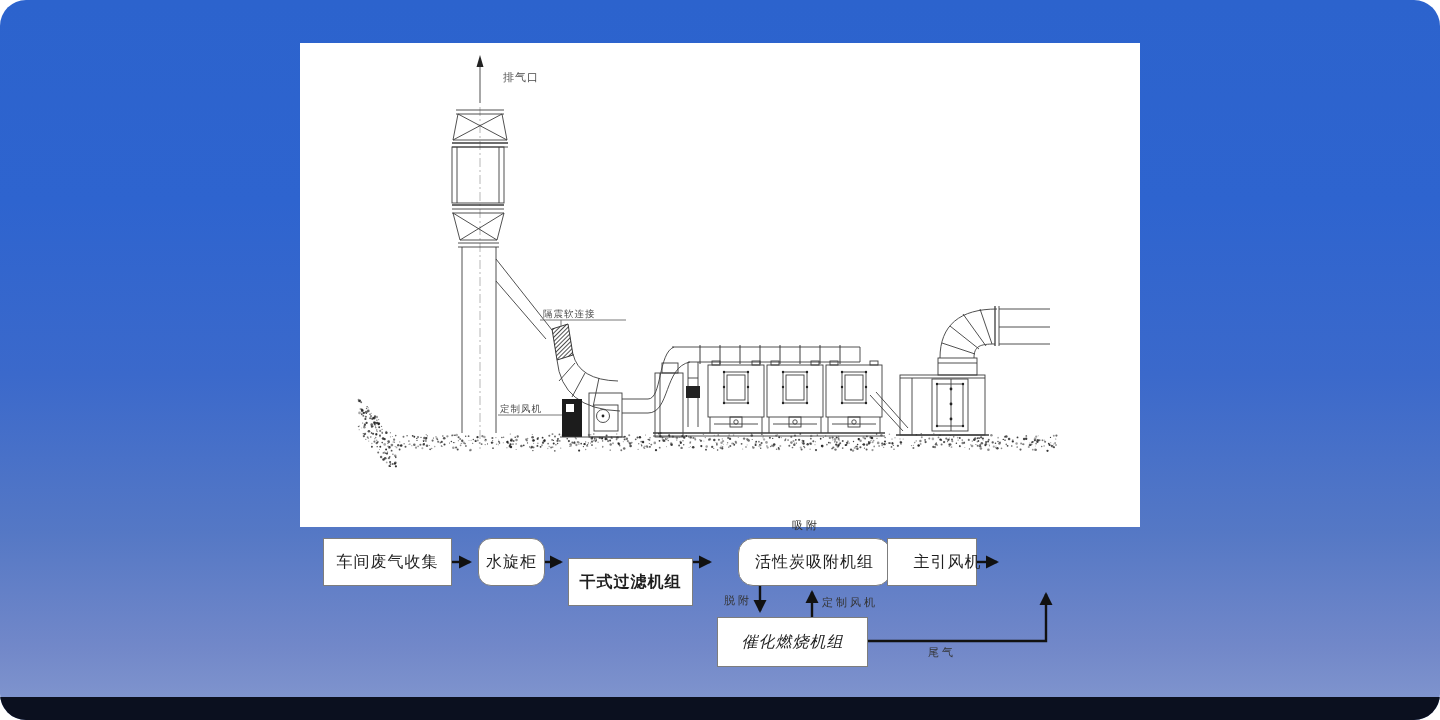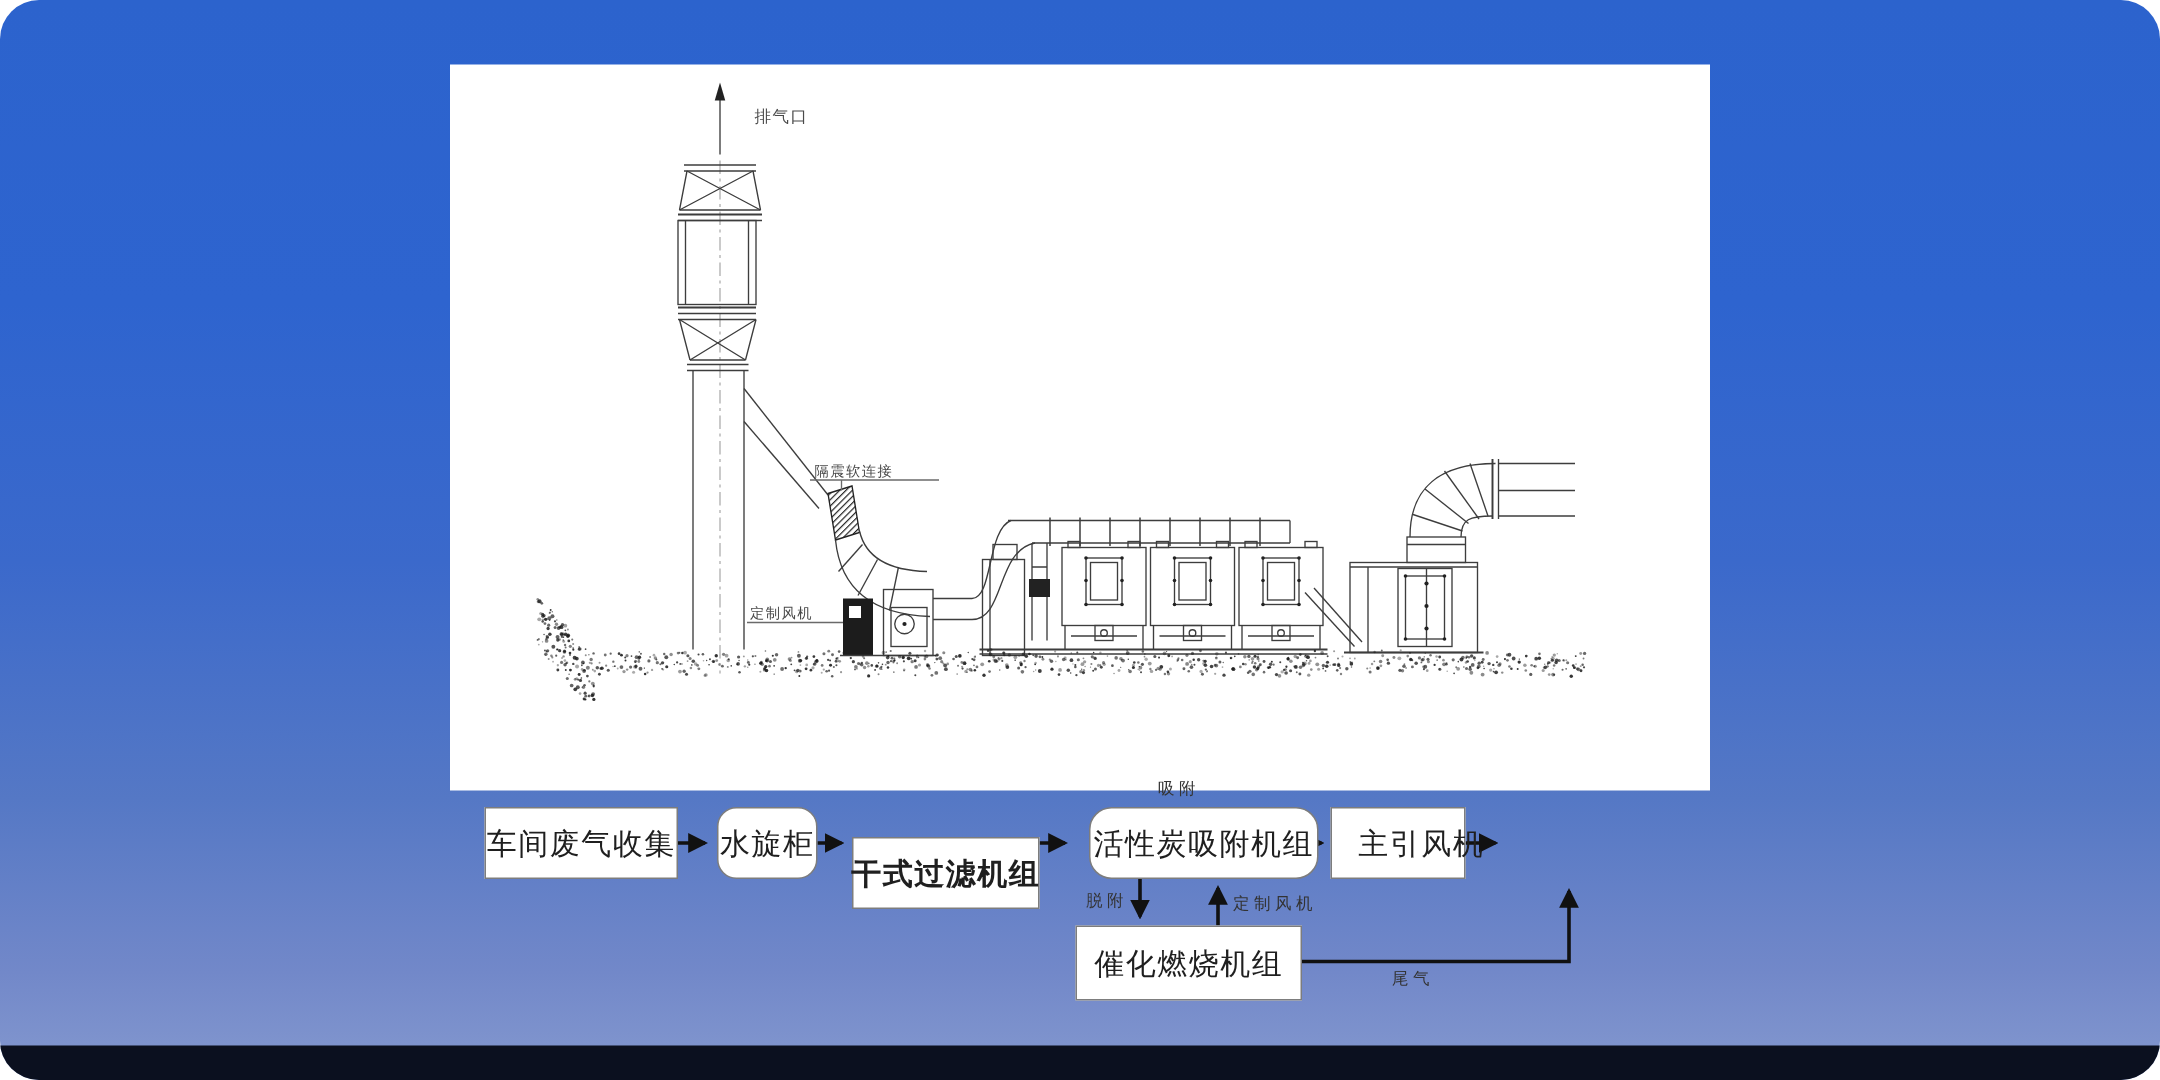--- a/index.html
+++ b/index.html
@@ -12,35 +12,35 @@
     position:absolute;left:0;bottom:0;width:100%;height:23px;background:#0b101f;
   }
   .panel{
     position:absolute;left:300px;top:43px;width:840px;height:484px;background:#ffffff;
   }
   .diagram-svg{position:absolute;left:0;top:0;}
   .flow-layer{position:absolute;left:0;top:0;width:840px;height:632px;}
   .fbox{
     position:absolute;height:48px;border:1.3px solid #7d7d7d;background:#fff;
     display:flex;align-items:center;justify-content:center;
-    font-family:"Liberation Serif",serif;font-size:20px;color:#1f1f1f;letter-spacing:1px;
+    font-family:"Liberation Serif",serif;font-size:16px;color:#1f1f1f;letter-spacing:1px;
     box-sizing:border-box;white-space:nowrap;
   }
   .b1{left:23px;top:495px;width:129px;}
   .b2{left:178px;top:495px;width:67px;border-radius:13px;}
   .b3{left:268px;top:515px;width:125px;font-weight:bold;}
-  .b4{left:426px;top:495px;width:153px;border-radius:15px;}
+  .b4{left:438px;top:495px;width:153px;border-radius:15px;}
   .b5{left:587px;top:495px;width:90px;padding-left:31px;}
   .b6{left:704px;top:495px;width:88px;}
-  .b7{left:417px;top:574px;width:151px;height:50px;}
+  .b7{left:417px;top:574px;width:151px;height:50px;font-style:italic;}
   .edge-label{
     position:absolute;font-family:"Liberation Serif",serif;font-size:11px;color:#333;
     letter-spacing:3px;white-space:nowrap;
   }
-  .lab-adsorption{left:424px;top:475px;padding-left:48px;}
+  .lab-adsorption{left:444px;top:475px;padding-left:48px;}
   .lab-desorption{left:424px;top:550px;}
   .lab-catalytic{left:522px;top:552px;}
   .lab-tailgas{left:628px;top:602px;}
   .arrow-svg{position:absolute;left:0;top:0;pointer-events:none;}
   text.dlab{font-family:"Liberation Sans",sans-serif;fill:#4a4a4a;}
 </style>
 </head>
 <body>
 
 <div class="card">

